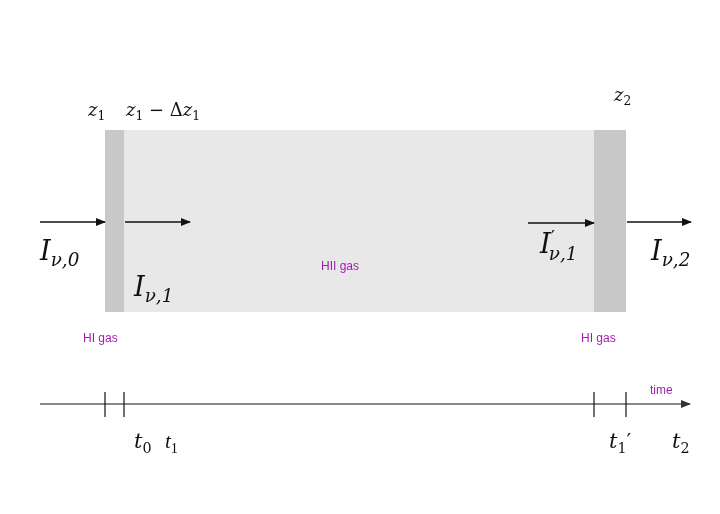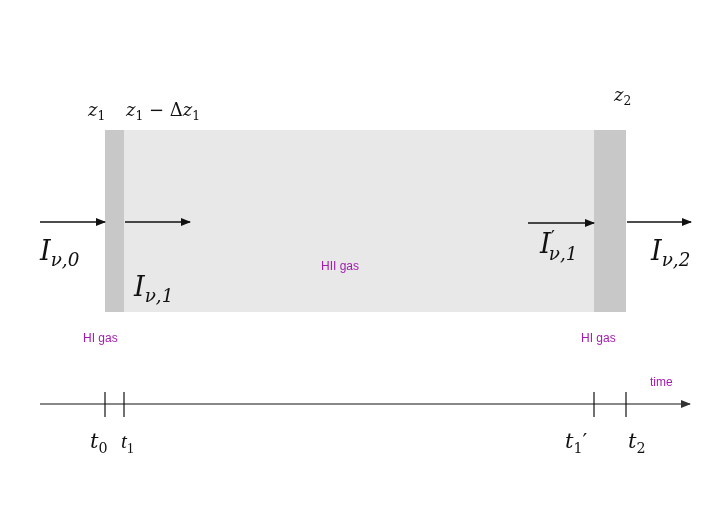--- a/index.html
+++ b/index.html
@@ -5,21 +5,21 @@
   html, body { margin: 0; padding: 0; background: #ffffff; }
   body { width: 720px; height: 514px; position: relative; overflow: hidden; }
   .canvas { position: absolute; left: 0; top: 0; width: 720px; height: 514px; }
   .math { position: absolute; font-family: "DejaVu Serif", "Liberation Serif", serif; font-style: italic; color: #111; white-space: nowrap; line-height: 1; }
   .math .up { font-style: normal; }
   .math sub { font-size: 0.68em; vertical-align: -0.35em; font-style: normal; }
   .math .subi { font-style: italic; }
   .math sup { font-size: 0.68em; vertical-align: 0.5em; font-style: normal; }
   .zlabel { font-size: 18px; }
   .ilabel { font-size: 27px; }
-  .tlabel { font-size: 21px; }
+  .tlabel { font-size: 21px; margin-left: 44px; }
   .sans { position: absolute; font-family: "Liberation Sans", "DejaVu Sans", sans-serif; font-size: 12px; color: #a21caf; white-space: nowrap; line-height: 1; }
   .region { position: absolute; }
 </style>
 </head>
 <body>
 
 <div class="canvas">
 
   <div class="region" style="left:124px; top:130px; width:470px; height:182px; background:#e8e8e8;"></div>
   <div class="region" style="left:105px; top:130px; width:19px; height:182px; background:#c8c8c8;"></div>
@@ -66,21 +66,21 @@
     <span>I</span><sup>′</sup><sub class="subi" style="margin-left:-6px;">ν,1</sub>
   </div>
   <div class="math ilabel" style="left:651px; top:237px;">
     <span>I</span><sub class="subi">ν,2</sub>
   </div>
 
   <div class="sans" style="left:321px; top:260px;">HII gas</div>
   <div class="sans" style="left:83px; top:332px;">HI gas</div>
   <div class="sans" style="left:581px; top:332px;">HI gas</div>
 
-  <div class="sans" style="left:650px; top:376px;">time</div>
+  <div class="sans" style="left:650px; top:384px;">time</div>
 
   <div class="math tlabel" style="left:90px; top:431px;">
     <span>t</span><sub>0</sub><span class="up"></span>
   </div>
   <div class="math tlabel" style="left:121px; top:431px;font-family:Liberation Serif, serif;">
     <span>t</span><sub>1</sub><span class="up"></span>
   </div>
   <div class="math tlabel" style="left:565px; top:431px;">
     <span>t</span><sub>1</sub><span class="up">′</span>
   </div>

